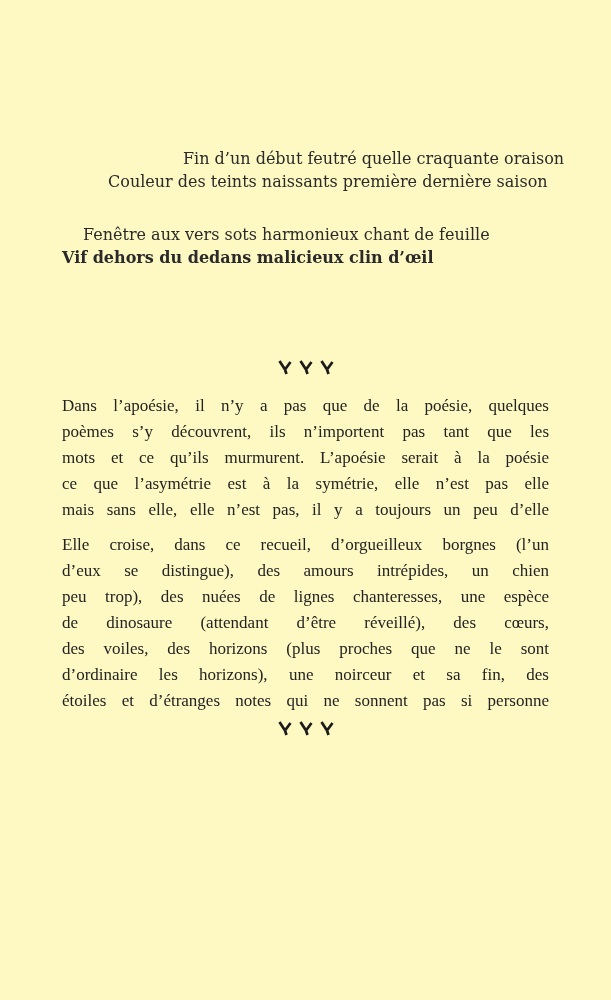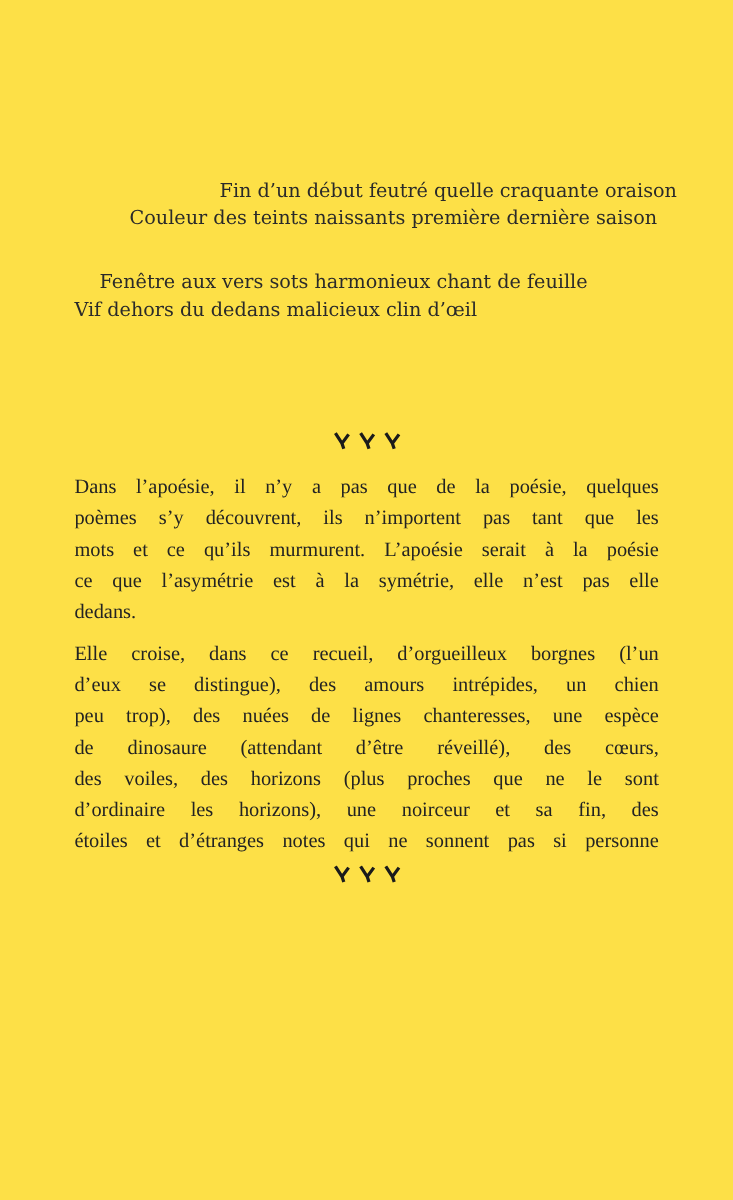--- a/index.html
+++ b/index.html
@@ -5,39 +5,39 @@
   html, body {
     margin: 0;
     padding: 0;
     background: #ffffff;
   }
   .page {
     position: relative;
     width: 611px;
     height: 1000px;
     margin: 0 auto;
-    background: #fde047;
+    background: #fef9c3;
     overflow: hidden;
     box-sizing: border-box;
     padding: 0 62px;
     color: #232323;
   }
   
   .poem {
     margin-top: 148px;
     font-family: "DejaVu Serif", serif;
     font-size: 16px;
     line-height: 22.5px;
     color: #2a2a2a;
     white-space: nowrap;
   }
   .poem-line-1 { margin-left: 121px; }
   .poem-line-2 { margin-left: 46px; }
   .poem-line-3 { margin-left: 21px; margin-top: 31px; }
-  .poem-line-4 { margin-left: 0; }
+  .poem-line-4 { margin-left: 0; font-weight: bold; }
   
   .separator {
     display: flex;
     justify-content: center;
     align-items: center;
     gap: 7px;
     height: 16px;
   }
   .separator--top { margin-top: 90px; }
   .separator--bottom { margin-top: 6px; }
@@ -89,21 +89,21 @@
           <path d="M1.5 1 L7 9.5 M12.5 2 L7 9.5 M7 9.5 L8.5 14" stroke="#1b1b1b" stroke-width="2.7" fill="none"></path>
         </svg>
     </span>
   </div>
 
   <div class="prose para-1">
       <div class="line">Dans l’apoésie, il n’y a pas que de la poésie, quelques</div>
       <div class="line">poèmes s’y découvrent, ils n’importent pas tant que les</div>
       <div class="line">mots et ce qu’ils murmurent. L’apoésie serait à la poésie</div>
       <div class="line">ce que l’asymétrie est à la symétrie, elle n’est pas elle</div>
-      <div class="line line-last">dedans.</div>
+      <div class="line">mais sans elle, elle n’est pas, il y a toujours un peu d’elle</div>
     </div>
 
   <div class="prose para-2">
       <div class="line">Elle croise, dans ce recueil, d’orgueilleux borgnes (l’un</div>
       <div class="line">d’eux se distingue), des amours intrépides, un chien</div>
       <div class="line">peu trop), des nuées de lignes chanteresses, une espèce</div>
       <div class="line">de dinosaure (attendant d’être réveillé),  des cœurs,</div>
       <div class="line">des voiles, des horizons (plus proches que ne le sont</div>
       <div class="line">d’ordinaire les horizons), une noirceur et sa fin, des</div>
       <div class="line">étoiles et d’étranges notes qui ne sonnent pas si personne</div>

